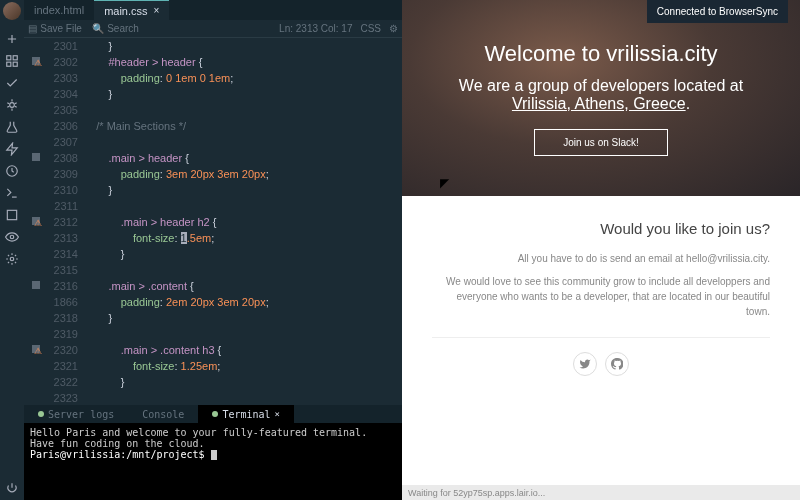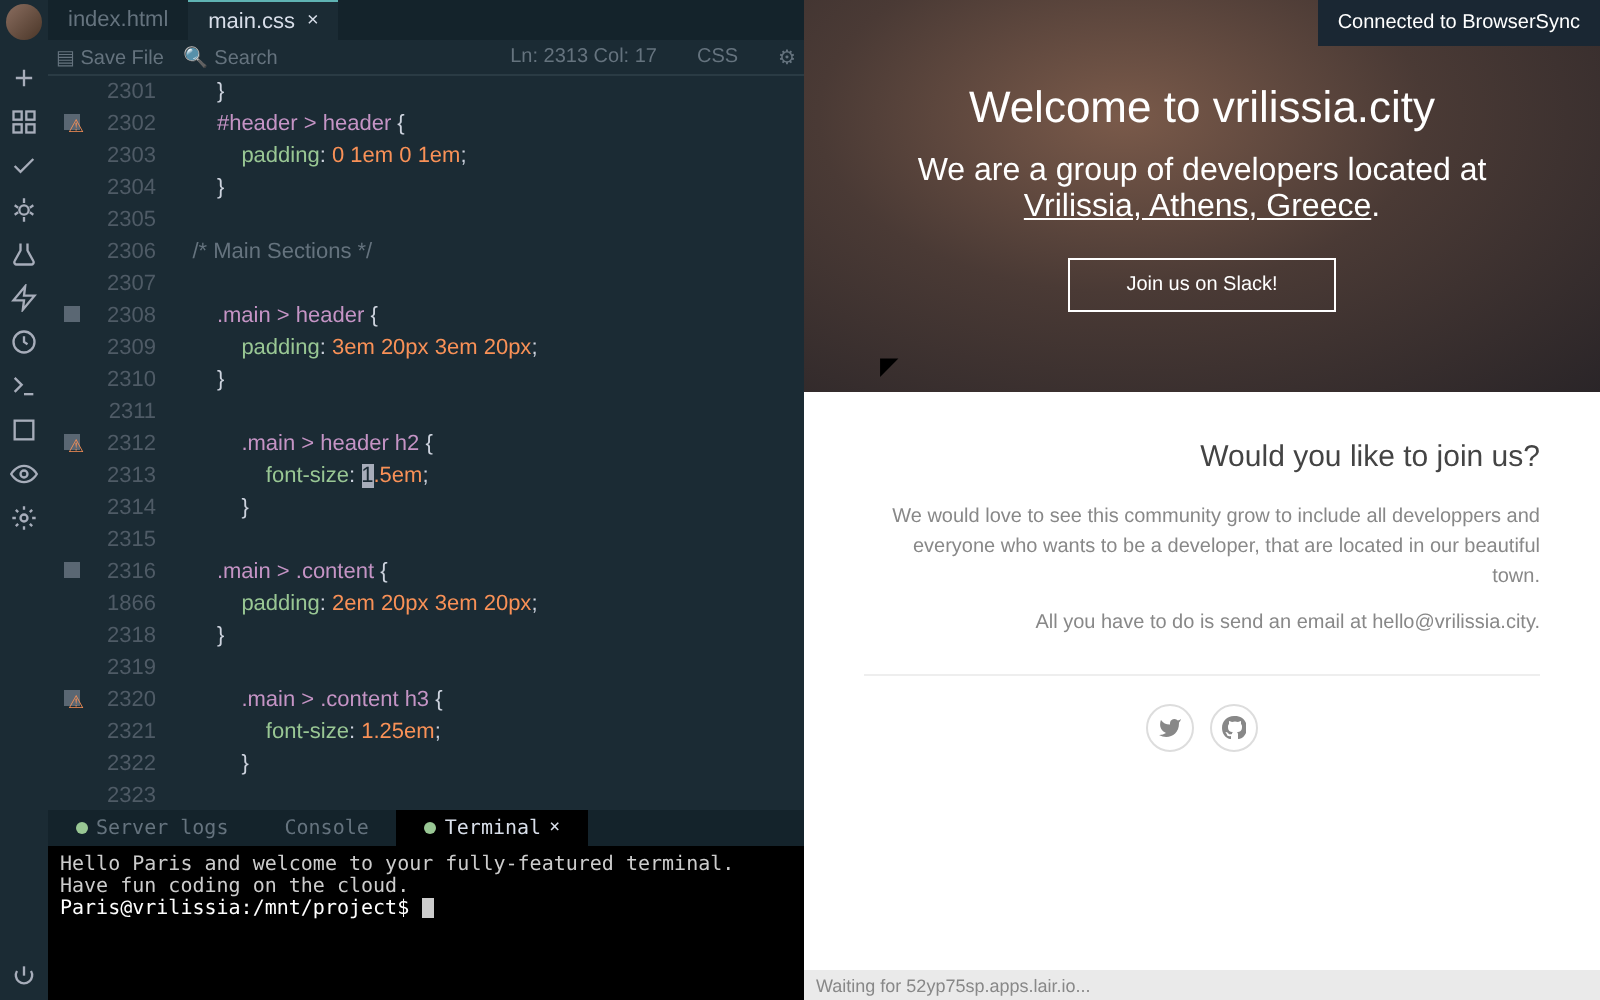--- a/index.html
+++ b/index.html
@@ -13,21 +13,21 @@
 .act .ai svg { width:14px; height:14px; }
 .act .sp { flex:1; }
 
 
 .ed { width:378px; display:flex; flex-direction:column; background:#1b2b34; color:#cdd3de; }
 .tabs { display:flex; background:#14232b; height:20px; font-size:11px; }
 .tab { padding:3px 10px; color:#65737e; display:flex; align-items:center; gap:6px; cursor:pointer; }
 .tab.act2 { background:#1b2b34; color:#d8dee9; border-top:1px solid #5fb3b3; }
 .tab .x { font-size:10px; }
 .toolbar { display:flex; align-items:center; height:18px; background:#1b2b34; border-bottom:1px solid #2a3b44; font-size:10px; color:#65737e; padding:0 4px; gap:10px; }
-.toolbar .r { margin-left:auto; display:flex; gap:20px; }
+.toolbar .r { margin-left:auto; display:flex; gap:8px; }
 .code { flex:1; display:flex; font-family: Liberation Sans, sans-serif; font-size:11px; line-height:16px; overflow:hidden; }
 .gut { width:60px; text-align:right; color:#4f5b66; padding-right:6px; }
 .gut .ln { height:16px; position:relative; }
 .gut .m { position:absolute; right:38px; top:3px; width:8px; height:8px; }
 .gut .m.sq { background:#5a6773; }
 .gut .m.wr { color:#f99157; font-size:9px; right:36px; top:1px; }
 .src { flex:1; }
 .src .cl { height:16px; white-space:pre; }
 .tok-c { color:#65737e; }
 .tok-s { color:#c594c5; }
@@ -42,21 +42,21 @@
 .ptab { padding:3px 14px; color:#65737e; display:flex; align-items:center; gap:4px; cursor:pointer; }
 .ptab .dot { width:6px; height:6px; border-radius:50%; background:#99c794; }
 .ptab.on { background:#000; color:#d8dee9; }
 .ptab .x { font-size:9px; }
 .term { padding:4px 6px; flex:1; }
 .term .pl { color:#fff; }
 .term .cbk { display:inline-block; width:6px; height:10px; background:#ccc; vertical-align:middle; }
 
 
 .pv { flex:1; background:#fff; display:flex; flex-direction:column; position:relative; }
-.bsync { position:absolute; top:0; right:0; background:#1a2733; color:#fff; font-size:10px; padding:6px 10px; z-index:5; }
+.bsync { position:absolute; top:0; right:12px; background:#1a2733; color:#fff; font-size:10px; padding:6px 10px; z-index:5; }
 .hero { height:196px; background:radial-gradient(ellipse at 40% 30%, #7a5a4a 0%, #4a3a35 45%, #2a2528 100%); color:#fff; display:flex; flex-direction:column; align-items:center; justify-content:center; text-align:center; padding:10px 30px; }
 .hero h1 { font-weight:400; font-size:22px; margin-bottom:10px; }
 .hero p { font-size:16px; margin-bottom:16px; }
 .hero p u { text-decoration:underline; }
 .hero .btn { border:1px solid #fff; padding:7px 28px; font-size:10px; cursor:pointer; }
 .cursor-arrow { position:absolute; top:176px; left:38px; color:#000; font-size:12px; z-index:6; }
 .join { flex:1; padding:24px 30px 10px; text-align:right; color:#555; }
 .join h2 { font-weight:400; font-size:15px; color:#444; margin-bottom:14px; }
 .join p { font-size:10px; color:#888; line-height:1.5; margin-bottom:8px; }
 .join hr { border:none; border-top:1px solid #eee; margin:18px 0 14px; }
@@ -245,22 +245,22 @@
   <div class="pv">
     <div class="bsync">Connected to BrowserSync</div>
     <div class="cursor-arrow">◤</div>
     <div class="hero">
       <h1>Welcome to vrilissia.city</h1>
       <p><span>We are a group of developers located at </span><u>Vrilissia, Athens, Greece</u><span>.</span></p>
       <div class="btn">Join us on Slack!</div>
     </div>
     <div class="join">
       <h2>Would you like to join us?</h2>
+      <p>All you have to do is send an email at hello@vrilissia.city.</p>
       <p>We would love to see this community grow to include all developpers and everyone who wants to be a developer, that are located in our beautiful town.</p>
-      <p>All you have to do is send an email at hello@vrilissia.city.</p>
       <hr>
       <div class="soc">
         <a>
             <svg width="12" height="12" viewBox="0 0 24 24" fill="currentColor">
               <path d="M23 3a10.9 10.9 0 0 1-3.14 1.53 4.48 4.48 0 0 0-7.86 3v1A10.66 10.66 0 0 1 3 4s-4 9 5 13a11.64 11.64 0 0 1-7 2c9 5 20 0 20-11.5a4.5 4.5 0 0 0-.08-.83A7.72 7.72 0 0 0 23 3z"></path>
             </svg>
           </a>
         <a>
             <svg width="12" height="12" viewBox="0 0 24 24" fill="currentColor">
               <path d="M12 0C5 0 0 5 0 12c0 5 3 10 8 11 1 0 1 0 1-1v-2c-3 1-4-1-4-1 0-1-1-2-1-2-1-1 0-1 0-1 1 0 2 1 2 1 1 2 3 1 4 1 0-1 0-1 1-2-3 0-5-1-5-5 0-1 0-2 1-3 0 0 0-1 0-3 0 0 1 0 3 1a11 11 0 0 1 6 0c2-1 3-1 3-1 0 2 0 3 0 3 1 1 1 2 1 3 0 4-2 5-5 5 1 1 1 2 1 3v3c0 1 0 1 1 1 5-1 8-6 8-11 0-7-5-12-12-12z"></path>

